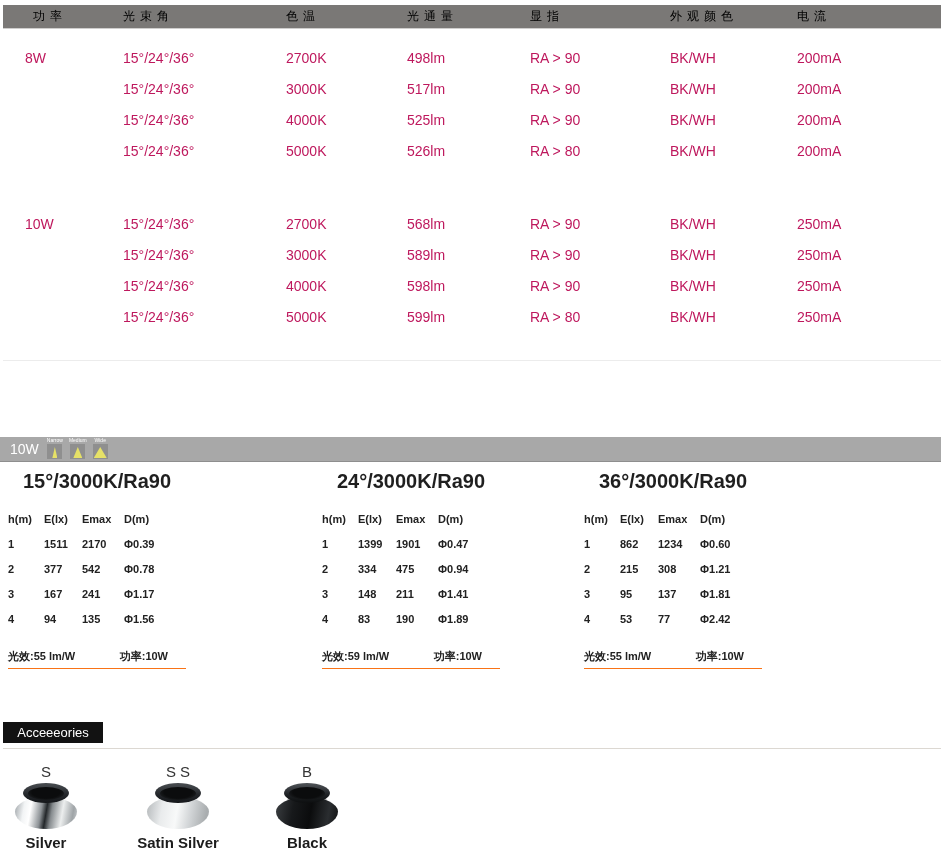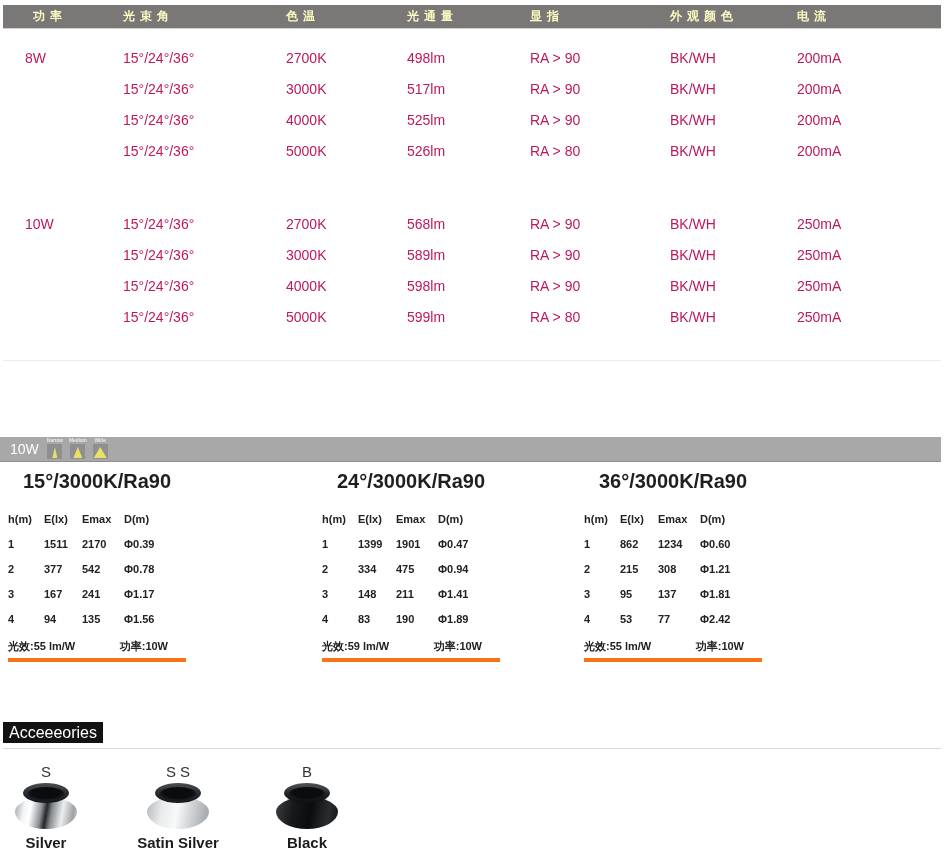--- a/index.html
+++ b/index.html
@@ -6,21 +6,21 @@
   html,body { width:945px; height:862px; background:#ffffff; overflow:hidden;
               font-family:"Liberation Sans", sans-serif; }
 
   
   #spec-header-bar {
     position:absolute; top:5px; left:3px; right:4px; height:24px;
     background:#7a7876; border-bottom:1px solid #cfcecd;
     display:grid; grid-template-columns:98px 163px 121px 123px 140px 127px 1fr;
     padding-left:22px; align-items:center;
   }
-  .spec-h { color:#fef9c3; font-size:12px; font-weight:bold; letter-spacing:5px; white-space:nowrap; }
+  .spec-h { color:#000000; font-size:12px; font-weight:normal; letter-spacing:5px; white-space:nowrap; }
   .spec-h:first-child { padding-left:8px; }
 
   #spec-rows { position:absolute; top:42px; left:3px; right:4px; }
   .spec-group + .spec-group { margin-top:42px; }
   .spec-row {
     display:grid; grid-template-columns:98px 163px 121px 123px 140px 127px 1fr;
     padding-left:22px; height:31px; align-items:center;
   }
   .spec-c { color:#be185d; font-size:14px; white-space:nowrap; }
 
@@ -43,32 +43,32 @@
   .beam-cone.wide   { width:13px; }
 
   #pho-tables { position:absolute; top:470px; left:0; height:195px; width:945px; }
   .pho-table { position:absolute; top:0; width:178px; }
   .pho-title { font-size:20px; font-weight:bold; color:#1f1f1f; text-align:center; height:16px; margin-bottom:21px; white-space:nowrap; }
   .pho-grid-row { display:grid; grid-template-columns:36px 38px 42px 1fr; align-items:center; }
   .pho-head-row { height:24px; }
   .pho-data-row { height:25px; }
   .pho-cell { font-size:11px; font-weight:bold; color:#222222; white-space:nowrap; }
   .pho-footer {
-    display:flex; margin-top:6px; padding:2px 0 4px 0;
-    border-bottom:4px solid #f97316;
+    display:flex; margin-top:16px; padding:2px 0 4px 0;
+    border-bottom:1px solid #f97316;
     align-items:center;
   }
   .pho-footer .pho-cell.right { margin-left:auto; padding-right:18px; }
 
   
   #acc-box {
     position:absolute; top:722px; left:3px; width:100px; height:21px;
     background:#121212; color:#ffffff; display:flex; align-items:center; justify-content:center;
   }
-  #acc-box span { font-size:16px; }
+  #acc-box span { font-size:13px; }
   #acc-divider { position:absolute; top:748px; left:3px; right:4px; height:1px; background:#dcd8d2; }
   #acc-items { position:absolute; top:764px; left:0; width:945px; height:90px; }
   .acc-item { position:absolute; top:0; width:102px; display:flex; flex-direction:column; align-items:center; }
   .acc-code { font-size:15px; color:#333333; height:16px; line-height:16px; margin-bottom:3px; white-space:nowrap; }
   .acc-label { font-size:15px; font-weight:bold; color:#1c1c1c; margin-top:5px; white-space:nowrap; }
 
   .ring { position:relative; width:64px; height:46px; }
   .ring .cone { position:absolute; left:1px; bottom:0; width:62px; height:32px;
                 border-radius:50% / 46% 46% 54% 54%; }
   .ring .rim  { position:absolute; left:9px; top:0; width:46px; height:20px;

